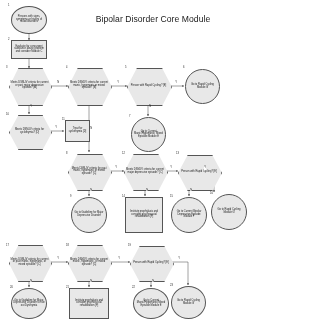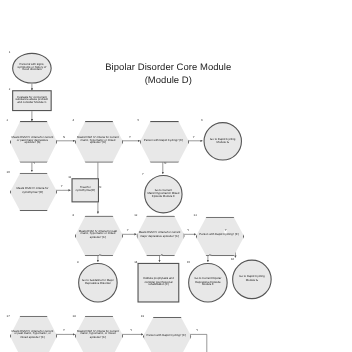--- a/index.html
+++ b/index.html
@@ -1,19 +1,19 @@
 <!DOCTYPE html>
 <html><head>
 <meta charset="utf-8">
 <style>
   html,body{margin:0;padding:0;background:#ffffff;}
   body{width:249px;height:320px;position:relative;overflow:hidden;
        font-family:"Liberation Sans","DejaVu Sans",sans-serif;color:#000;}
 
-  #canvas{position:absolute;left:0;top:0;width:249px;height:268px;margin-top:42px;}
+  #canvas{position:absolute;left:0;top:0;width:249px;height:268px;}
 
   .svg-layer{position:absolute;left:0;top:0;width:249px;height:320px;}
 
   
   .node{position:absolute;box-sizing:border-box;
         display:flex;align-items:center;justify-content:center;
         text-align:center;line-height:1.0;color:#1a1a1a;
         background:#e8e8e8;border:0.6px solid #555;}
   .node .txt{display:block;padding:0 1px;}
 
@@ -97,21 +97,20 @@
 
       <path d="M172,262 L188,262 L188,285"></path>
 
       <path d="M151,280 L151,287"></path>
     </g>
 
   </svg>
 
   <div id="title" style="left:62px;top:14px;width:182px;">
     <div>Bipolar Disorder Core Module</div>
-    <div>(Module D)</div>
   </div>
 
   <div class="idx" style="left:8px;top:4px;">1</div>
   <div class="node oval t26" style="left:11px;top:6px;width:36px;height:28px;">
     <span class="txt">Persons with signs, symptoms or history of mood disorders</span>
   </div>
 
   <div class="idx" style="left:8px;top:38px;">2</div>
   <div class="node box t26" style="left:11px;top:40px;width:36px;height:19px;">
     <span class="txt">Evaluate for concurrent substance abuse problem and consider Module C</span>

